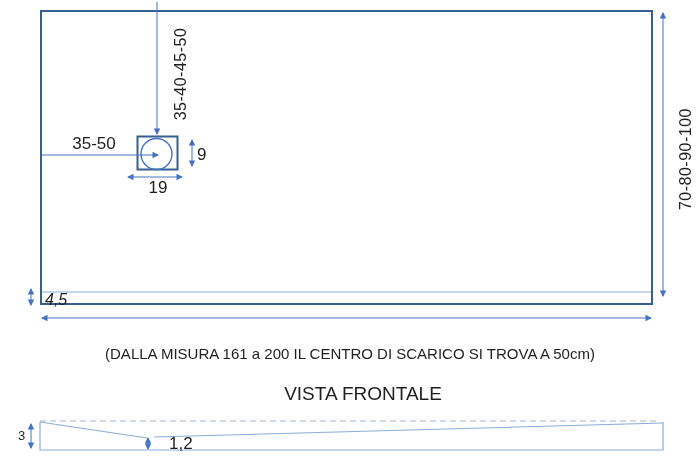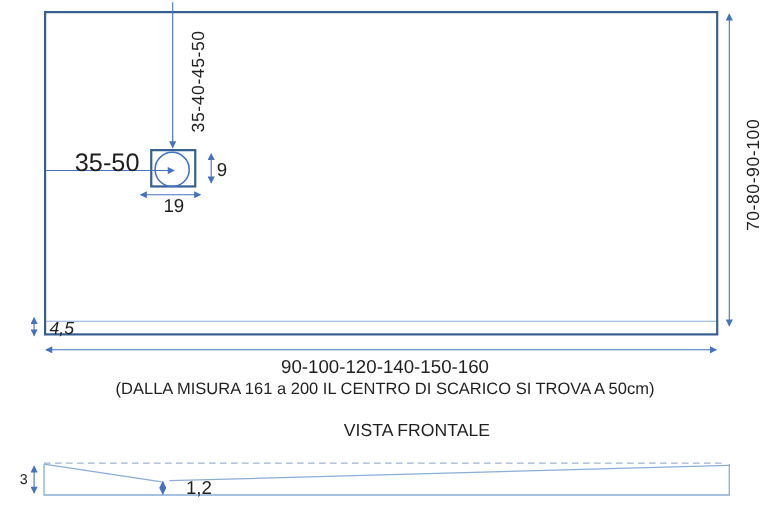--- a/index.html
+++ b/index.html
@@ -68,33 +68,32 @@
     <line x1="40" y1="422" x2="147" y2="438" stroke="#8aaed6" stroke-width="1.1"></line>
     <line x1="154" y1="437" x2="663" y2="423" stroke="#8aaed6" stroke-width="1.1"></line>
 
     <line x1="31" y1="424" x2="31" y2="448" stroke="#4472c4" stroke-width="1" marker-start="url(#arr)" marker-end="url(#arr)"></line>
 
     <line x1="148" y1="438" x2="148" y2="449" stroke="#4472c4" stroke-width="1" marker-start="url(#arr)" marker-end="url(#arr)"></line>
   </svg>
 
   <div class="lbl vlabel" style="left:126px; top:66px; width:110px; height:16px; font-size:16px;">35-40-45-50</div>
 
-  <div class="lbl center" style="left:68px; top:135px; width:52px; font-size:23px;">35-50</div>
+  <div class="lbl center" style="left:68px; top:135px; width:52px; font-size:17px;">35-50</div>
 
   <div class="lbl" style="left:197px; top:146px; font-size:17px;">9</div>
 
   <div class="lbl center" style="left:138px; top:179px; width:40px; font-size:17px;text-align:center;">19</div>
 
   <div class="lbl vlabel" style="left:630px; top:151px; width:112px; height:16px; font-size:16px;">70-80-90-100</div>
 
   <div class="lbl" style="left:45px; top:292px; font-size:16px;font-style:italic;">4,5</div>
 
-  <div class="lbl center" style="left:150px; top:325px; width:400px; font-size:17px;">90-100-120-140-150-160</div>
 
   <div class="lbl center" style="left:50px; top:346px; width:600px; font-size:15px;">(DALLA MISURA 161 a 200 IL CENTRO DI SCARICO SI TROVA A 50cm)</div>
 
-  <div class="lbl center" style="left:279px; top:384px; width:200px; font-size:16px;">VISTA FRONTALE</div>
+  <div class="lbl center" style="left:263px; top:384px; width:200px; font-size:19px;">VISTA FRONTALE</div>
 
   <div class="lbl" style="left:18px; top:429px; font-size:13px;">3</div>
 
   <div class="lbl" style="left:169px; top:435px; font-size:17px;">1,2</div>
 
 </div>
 
 </body></html>

